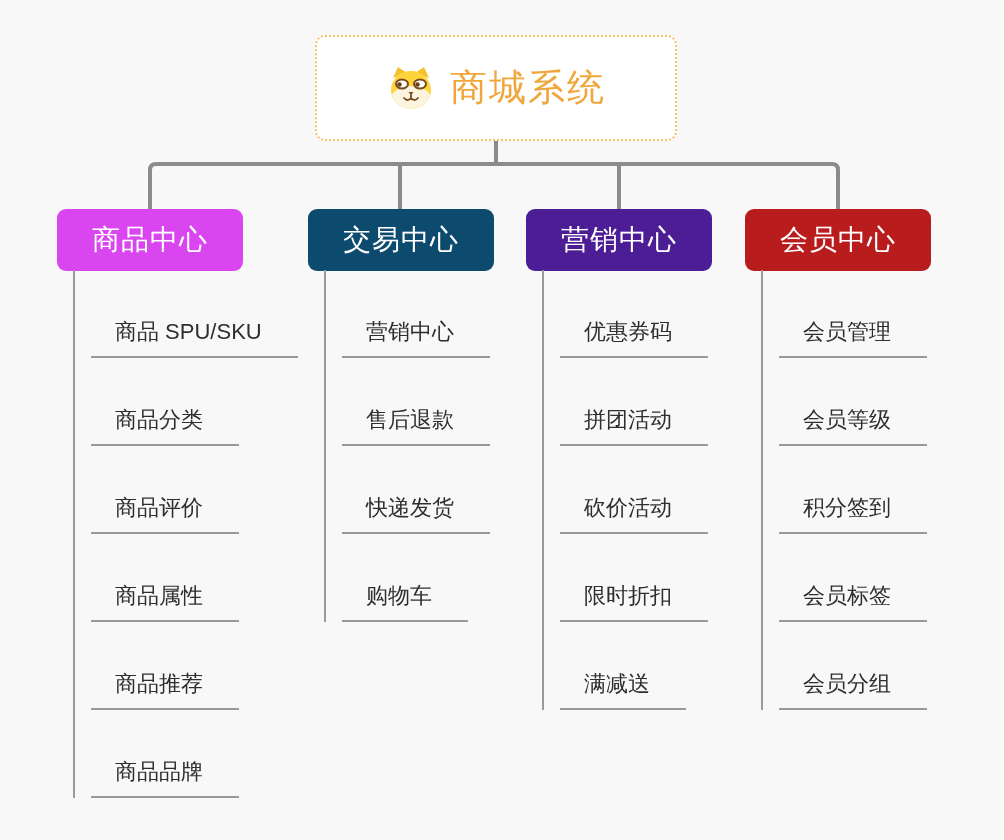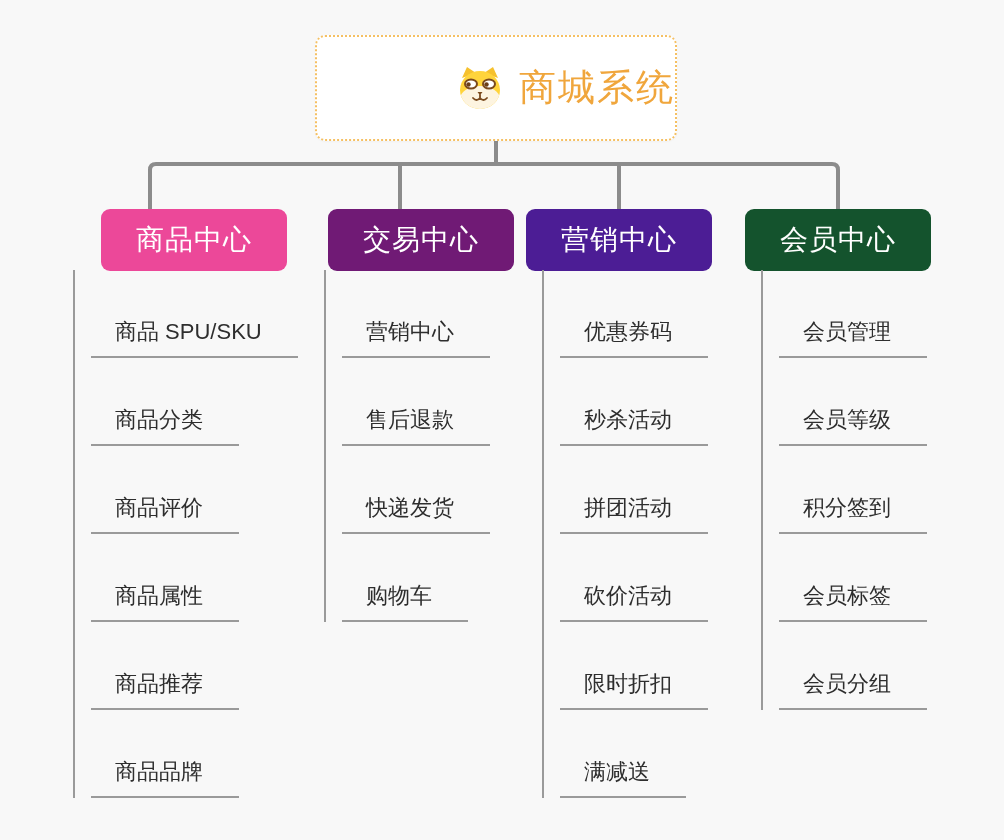--- a/index.html
+++ b/index.html
@@ -11,21 +11,21 @@
     --root-border:#f5c063;
   }
   *{margin:0;padding:0;box-sizing:border-box;}
   html,body{width:1004px;height:840px;overflow:hidden;}
   body{background:var(--bg);font-family:"Liberation Sans","DejaVu Sans",sans-serif;}
   .canvas{position:relative;width:1004px;height:840px;background:var(--bg);}
   .connectors{position:absolute;left:0;top:0;width:1004px;height:840px;color:var(--connector);}
   .root-node{
     position:absolute;left:315px;top:35px;width:362px;height:106px;
     background:#ffffff;border:2px dotted var(--root-border);border-radius:10px;
-    display:flex;align-items:center;justify-content:flex-end;gap:14px;
+    display:flex;align-items:center;justify-content:center;gap:14px;
     box-shadow:0 1px 2px rgba(0,0,0,0.03);
   }
   .root-title{font-size:37px;color:var(--root-accent);letter-spacing:2px;font-weight:500;}
   .branch{
     position:absolute;top:209px;width:186px;height:62px;border-radius:9px;
     display:flex;align-items:center;justify-content:center;
   }
   .branch-label{color:#ffffff;font-size:28px;letter-spacing:1px;}
   .b0{left:57px}.b1{left:308px}.b2{left:526px}.b3{left:745px}
   .column{position:absolute;top:270px;border-left:2px solid var(--line);}
@@ -66,21 +66,21 @@
       <circle cx="13.5" cy="19.5" r="2.2" fill="#6b3e18"></circle>
       <circle cx="31.5" cy="19.5" r="2.2" fill="#6b3e18"></circle>
       <path d="M22.5 27 h5 l-2.5 3.2 Z" fill="#7a4a1e"></path>
       <path d="M25 30 v3 M18 33 q3.5 4 7 0 q3.5 4 7 0" stroke="#7a4a1e" stroke-width="1.8" fill="none" stroke-linecap="round"></path>
     </svg>
     <span class="root-title">商城系统</span>
   </div>
 
   <div id="branches">
     <div class="branch-group">
-      <div class="branch b0" style="background: #ec4899; margin-left: 44px;">
+      <div class="branch b0" style="background: #d946ef;">
         <span class="branch-label">商品中心</span>
       </div>
       <div class="column c0">
           <div class="item">
             <span class="item-label">商品 SPU/SKU</span>
           </div>
           <div class="item">
             <span class="item-label">商品分类</span>
           </div>
           <div class="item">
@@ -92,21 +92,21 @@
           <div class="item">
             <span class="item-label">商品推荐</span>
           </div>
           <div class="item">
             <span class="item-label">商品品牌</span>
           </div>
         </div>
     </div>
 
     <div class="branch-group">
-      <div class="branch b1" style="background: #701a75; margin-left: 20px;">
+      <div class="branch b1" style="background: #0c4a6e;">
         <span class="branch-label">交易中心</span>
       </div>
       <div class="column c1">
           <div class="item">
             <span class="item-label">营销中心</span>
           </div>
           <div class="item">
             <span class="item-label">售后退款</span>
           </div>
           <div class="item">
@@ -120,39 +120,36 @@
 
     <div class="branch-group">
       <div class="branch b2" style="background: #4c1d95;">
         <span class="branch-label">营销中心</span>
       </div>
       <div class="column c2">
           <div class="item">
             <span class="item-label">优惠券码</span>
           </div>
           <div class="item">
-            <span class="item-label">秒杀活动</span>
-          </div>
-          <div class="item">
             <span class="item-label">拼团活动</span>
           </div>
           <div class="item">
             <span class="item-label">砍价活动</span>
           </div>
           <div class="item">
             <span class="item-label">限时折扣</span>
           </div>
           <div class="item">
             <span class="item-label">满减送</span>
           </div>
         </div>
     </div>
 
     <div class="branch-group">
-      <div class="branch b3" style="background: #14532d;">
+      <div class="branch b3" style="background: #b91c1c;">
         <span class="branch-label">会员中心</span>
       </div>
       <div class="column c3">
           <div class="item">
             <span class="item-label">会员管理</span>
           </div>
           <div class="item">
             <span class="item-label">会员等级</span>
           </div>
           <div class="item">

